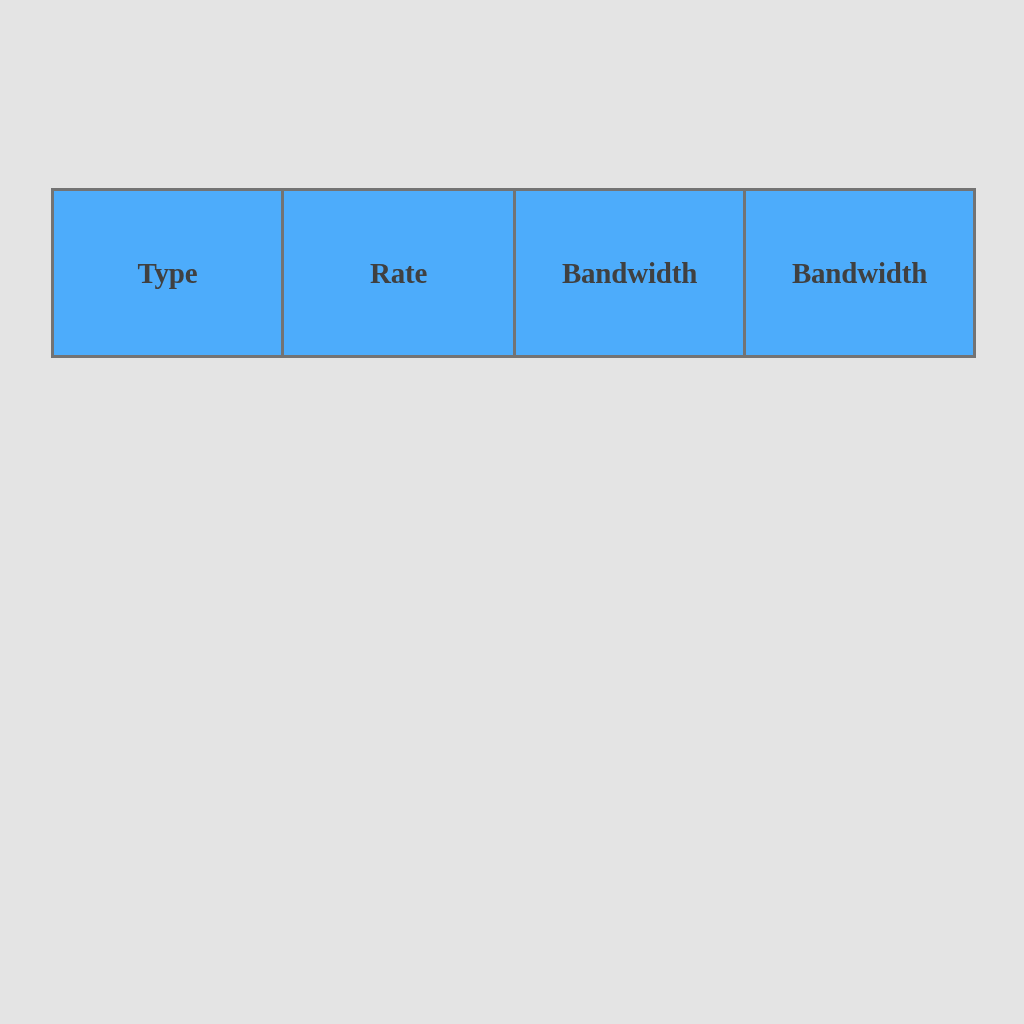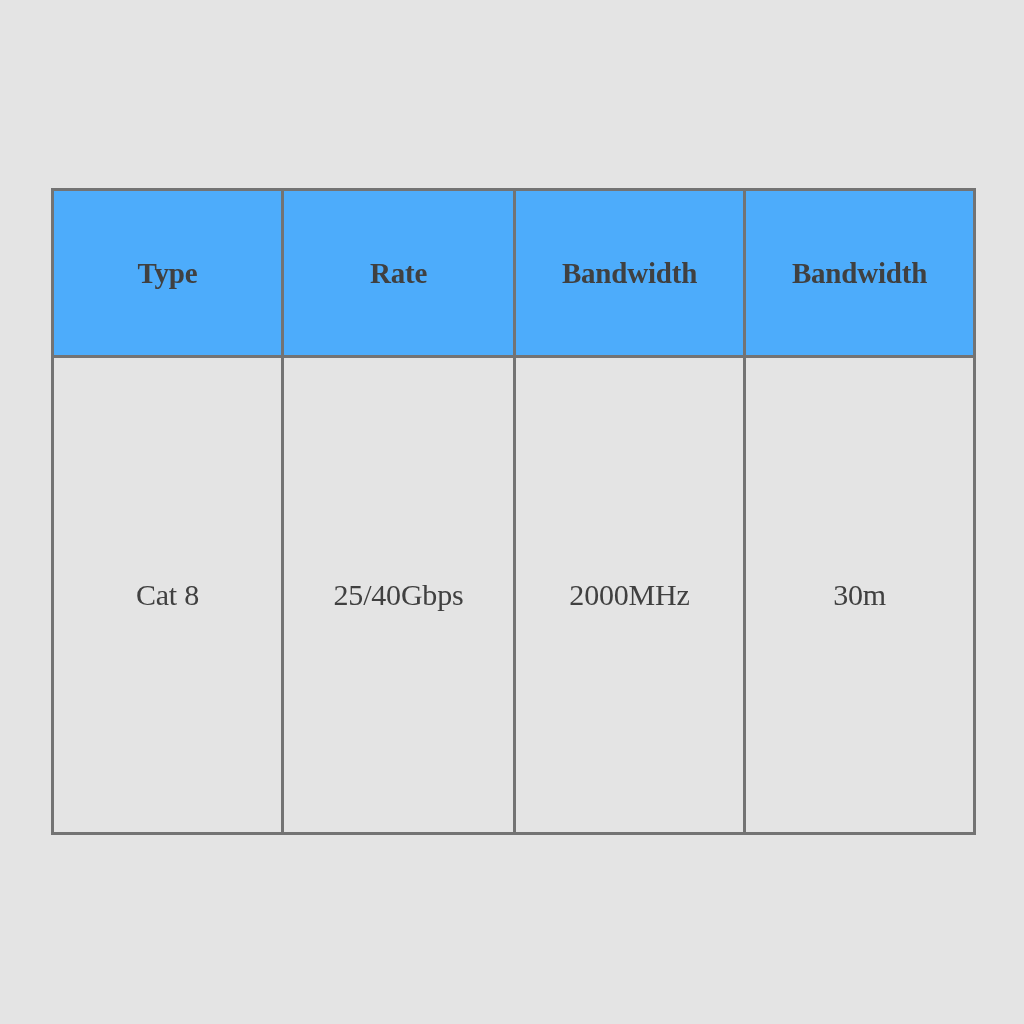--- a/index.html
+++ b/index.html
@@ -90,22 +90,16 @@
       </colgroup>
       <thead>
         <tr>
           <th>Type</th>
           <th>Rate</th>
           <th>Bandwidth</th>
           <th>Bandwidth</th>
         </tr>
       </thead>
       <tbody>
-        <tr class="row-cat8">
-          <td>Cat 8</td>
-          <td>25/40Gbps</td>
-          <td>2000MHz</td>
-          <td>30m</td>
-        </tr>
       </tbody>
     </table>
   </div>
 </div>
 
 </body></html>

